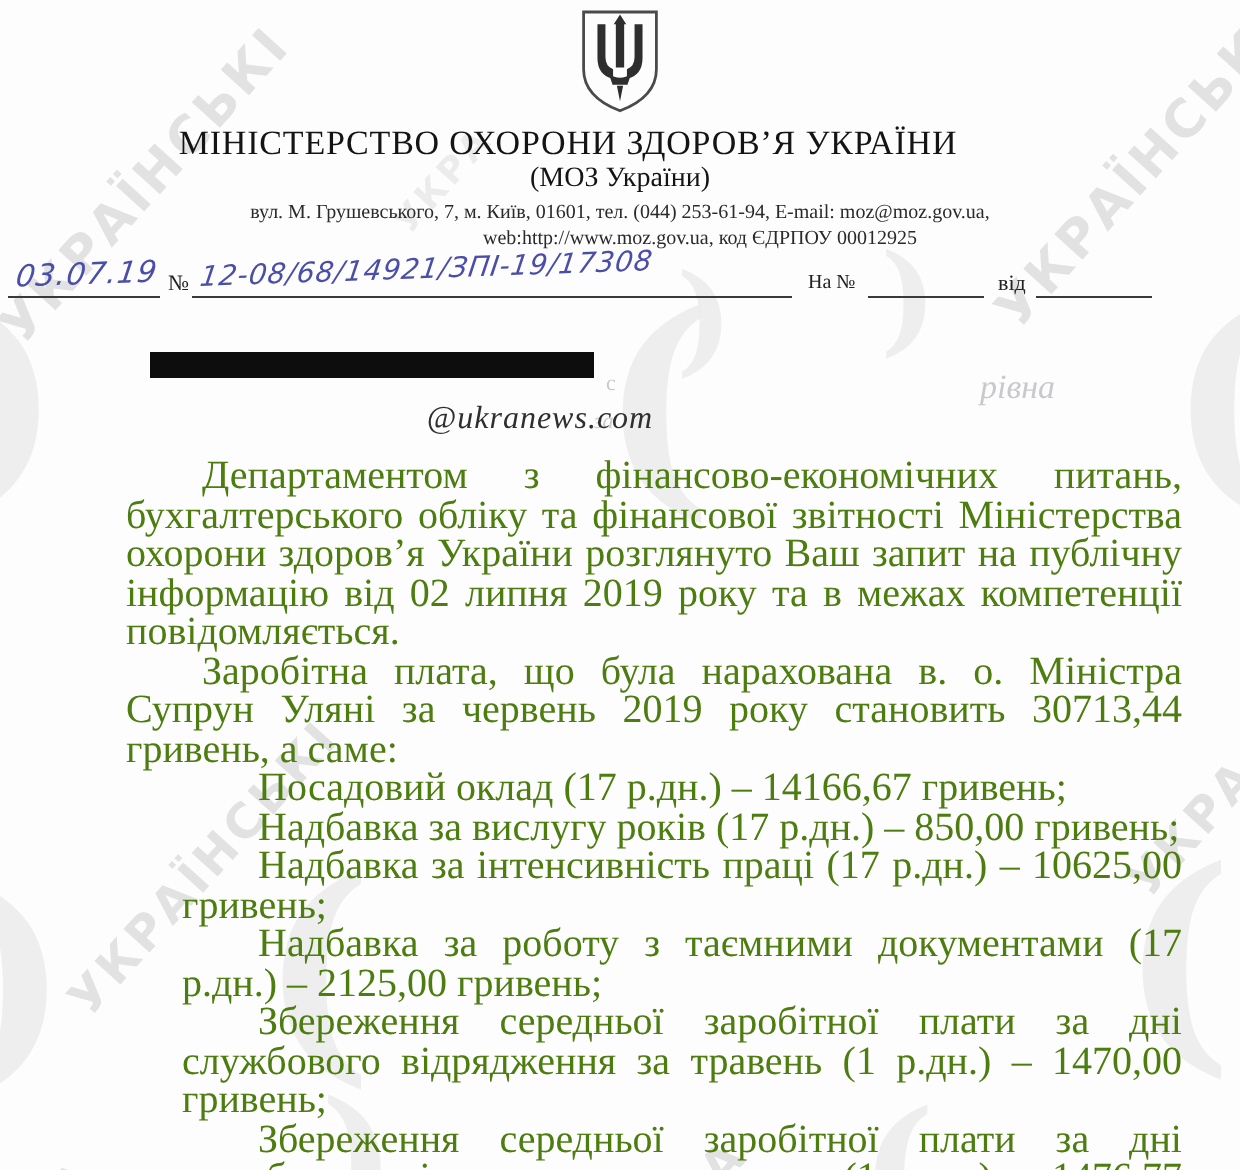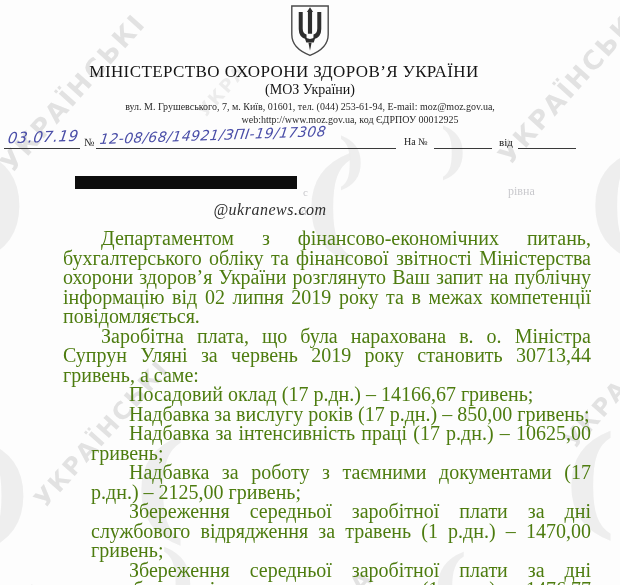--- a/index.html
+++ b/index.html
@@ -38,21 +38,21 @@
   .onno-label{position:absolute;left:404px;top:10px;font-size:10px;color:#222;}
   .u-onno{position:absolute;left:434px;top:22px;width:58px;border-top:1.3px solid #3a3a3a;}
   .vid-label{position:absolute;left:499px;top:10px;font-size:11px;color:#222;}
   .u-vid{position:absolute;left:518px;top:22px;width:58px;border-top:1.3px solid #3a3a3a;}
 
   
   .redaction{position:absolute;left:75px;top:176px;width:222px;height:13px;background:#0d0d0d;}
   .faint{position:absolute;color:#c9c9cd;pointer-events:none;}
   .f1{left:303px;top:186px;font-size:11px;}
   .f2{left:297px;top:205px;font-size:11px;font-style:italic;}
-  .f3{left:508px;top:184px;font-size:12px;}
+  .f3{left:490px;top:184px;font-size:17px;font-style:italic;}
   .email{position:absolute;left:0;top:201px;width:540px;text-align:center;
          font-style:italic;font-size:16px;color:#2f2f2f;letter-spacing:.5px;}
 
   
   .doc-body{position:absolute;left:63px;top:229px;width:528px;
             font-size:20px;line-height:19.5px;text-align:justify;color:#4d7c0f;}
   .doc-body p{margin:0;text-indent:38px;}
   .doc-body .item{text-indent:38px;text-align:justify;margin-left:28px;}
   .doc-body .closing{margin-top:27px;}
 </style>

